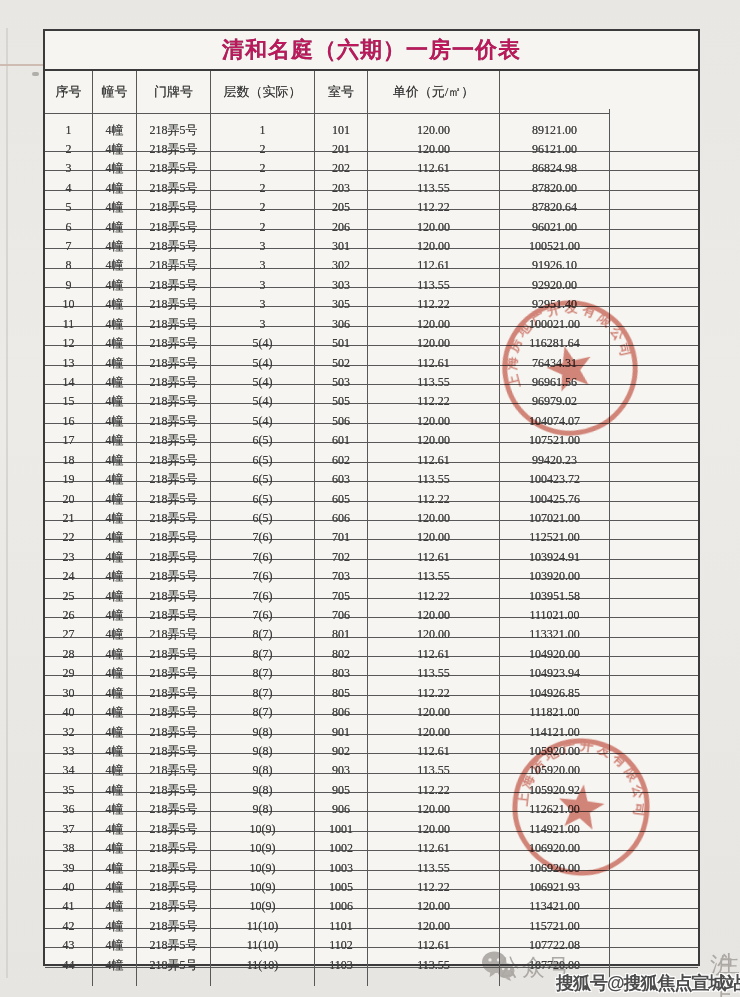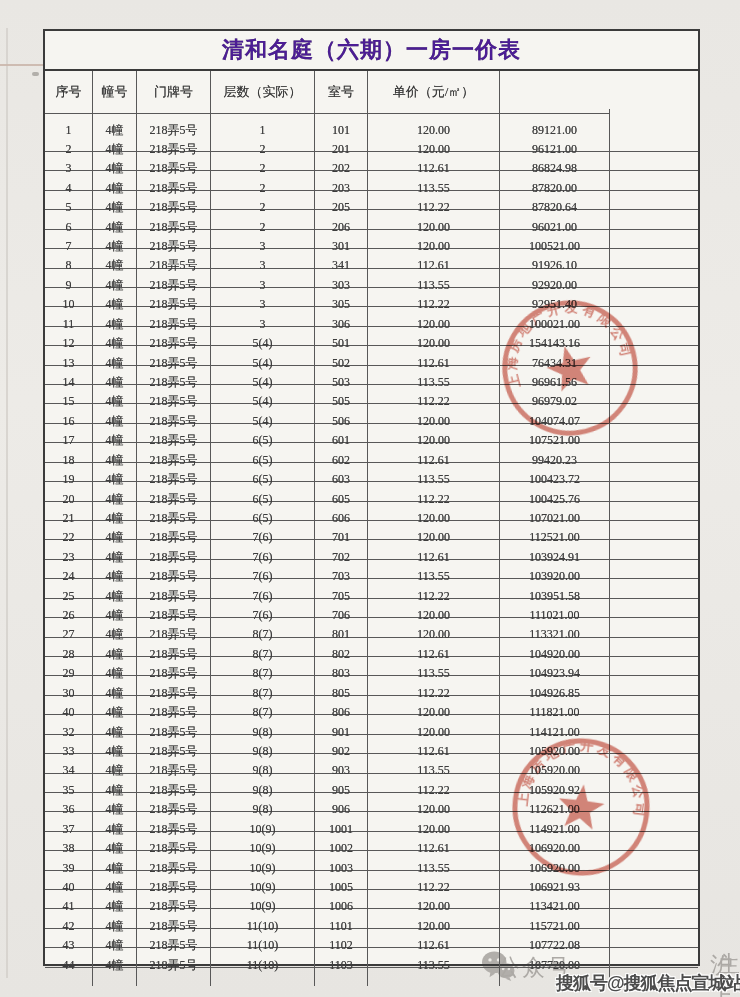--- a/index.html
+++ b/index.html
@@ -22,21 +22,21 @@
 
   
   .frame {
     position:absolute; left:43px; top:29px; width:657px; height:937px;
     border:2px solid #3b3b3b; background:#f6f5f1;
     display:flex; flex-direction:column;
   }
   .title {
     height:40px; border-bottom:2px solid #3b3b3b;
     display:flex; align-items:center; justify-content:center;
-    font-size:22px; font-weight:700; color:#4c1d95; letter-spacing:1px;
+    font-size:22px; font-weight:700; color:#be185d; letter-spacing:1px;
     text-shadow:0 0 .5px rgba(51,51,51,.7);
   }
   .thead { height:38px; display:grid;
     grid-template-columns:48px 44px 74px 104px 53px 132px 110px auto; }
   .tbody { flex:1; display:flex; flex-direction:column; }
   .trow { height:19.43px; display:grid;
     grid-template-columns:48px 44px 74px 104px 53px 132px 110px auto; }
   .cell {
     border-right:1px solid #585858; border-bottom:1px solid #585858;
     display:flex; align-items:center; justify-content:center;
@@ -157,21 +157,21 @@
           <div class="cell">301</div>
           <div class="cell">120.00</div>
           <div class="cell">100521.00</div>
           <div class="cell">12062520</div>
         </div>
         <div class="trow">
           <div class="cell">8</div>
           <div class="cell">4幢</div>
           <div class="cell">218弄5号</div>
           <div class="cell">3</div>
-          <div class="cell">341</div>
+          <div class="cell">302</div>
           <div class="cell">112.61</div>
           <div class="cell">91926.10</div>
           <div class="cell">10351797</div>
         </div>
         <div class="trow">
           <div class="cell">9</div>
           <div class="cell">4幢</div>
           <div class="cell">218弄5号</div>
           <div class="cell">3</div>
           <div class="cell">303</div>
@@ -199,21 +199,21 @@
           <div class="cell">100021.00</div>
           <div class="cell">12002520</div>
         </div>
         <div class="trow">
           <div class="cell">12</div>
           <div class="cell">4幢</div>
           <div class="cell">218弄5号</div>
           <div class="cell">5(4)</div>
           <div class="cell">501</div>
           <div class="cell">120.00</div>
-          <div class="cell">154143.16</div>
+          <div class="cell">116281.64</div>
           <div class="cell">12548888</div>
         </div>
         <div class="trow">
           <div class="cell">13</div>
           <div class="cell">4幢</div>
           <div class="cell">218弄5号</div>
           <div class="cell">5(4)</div>
           <div class="cell">502</div>
           <div class="cell">112.61</div>
           <div class="cell">76434.31</div>

